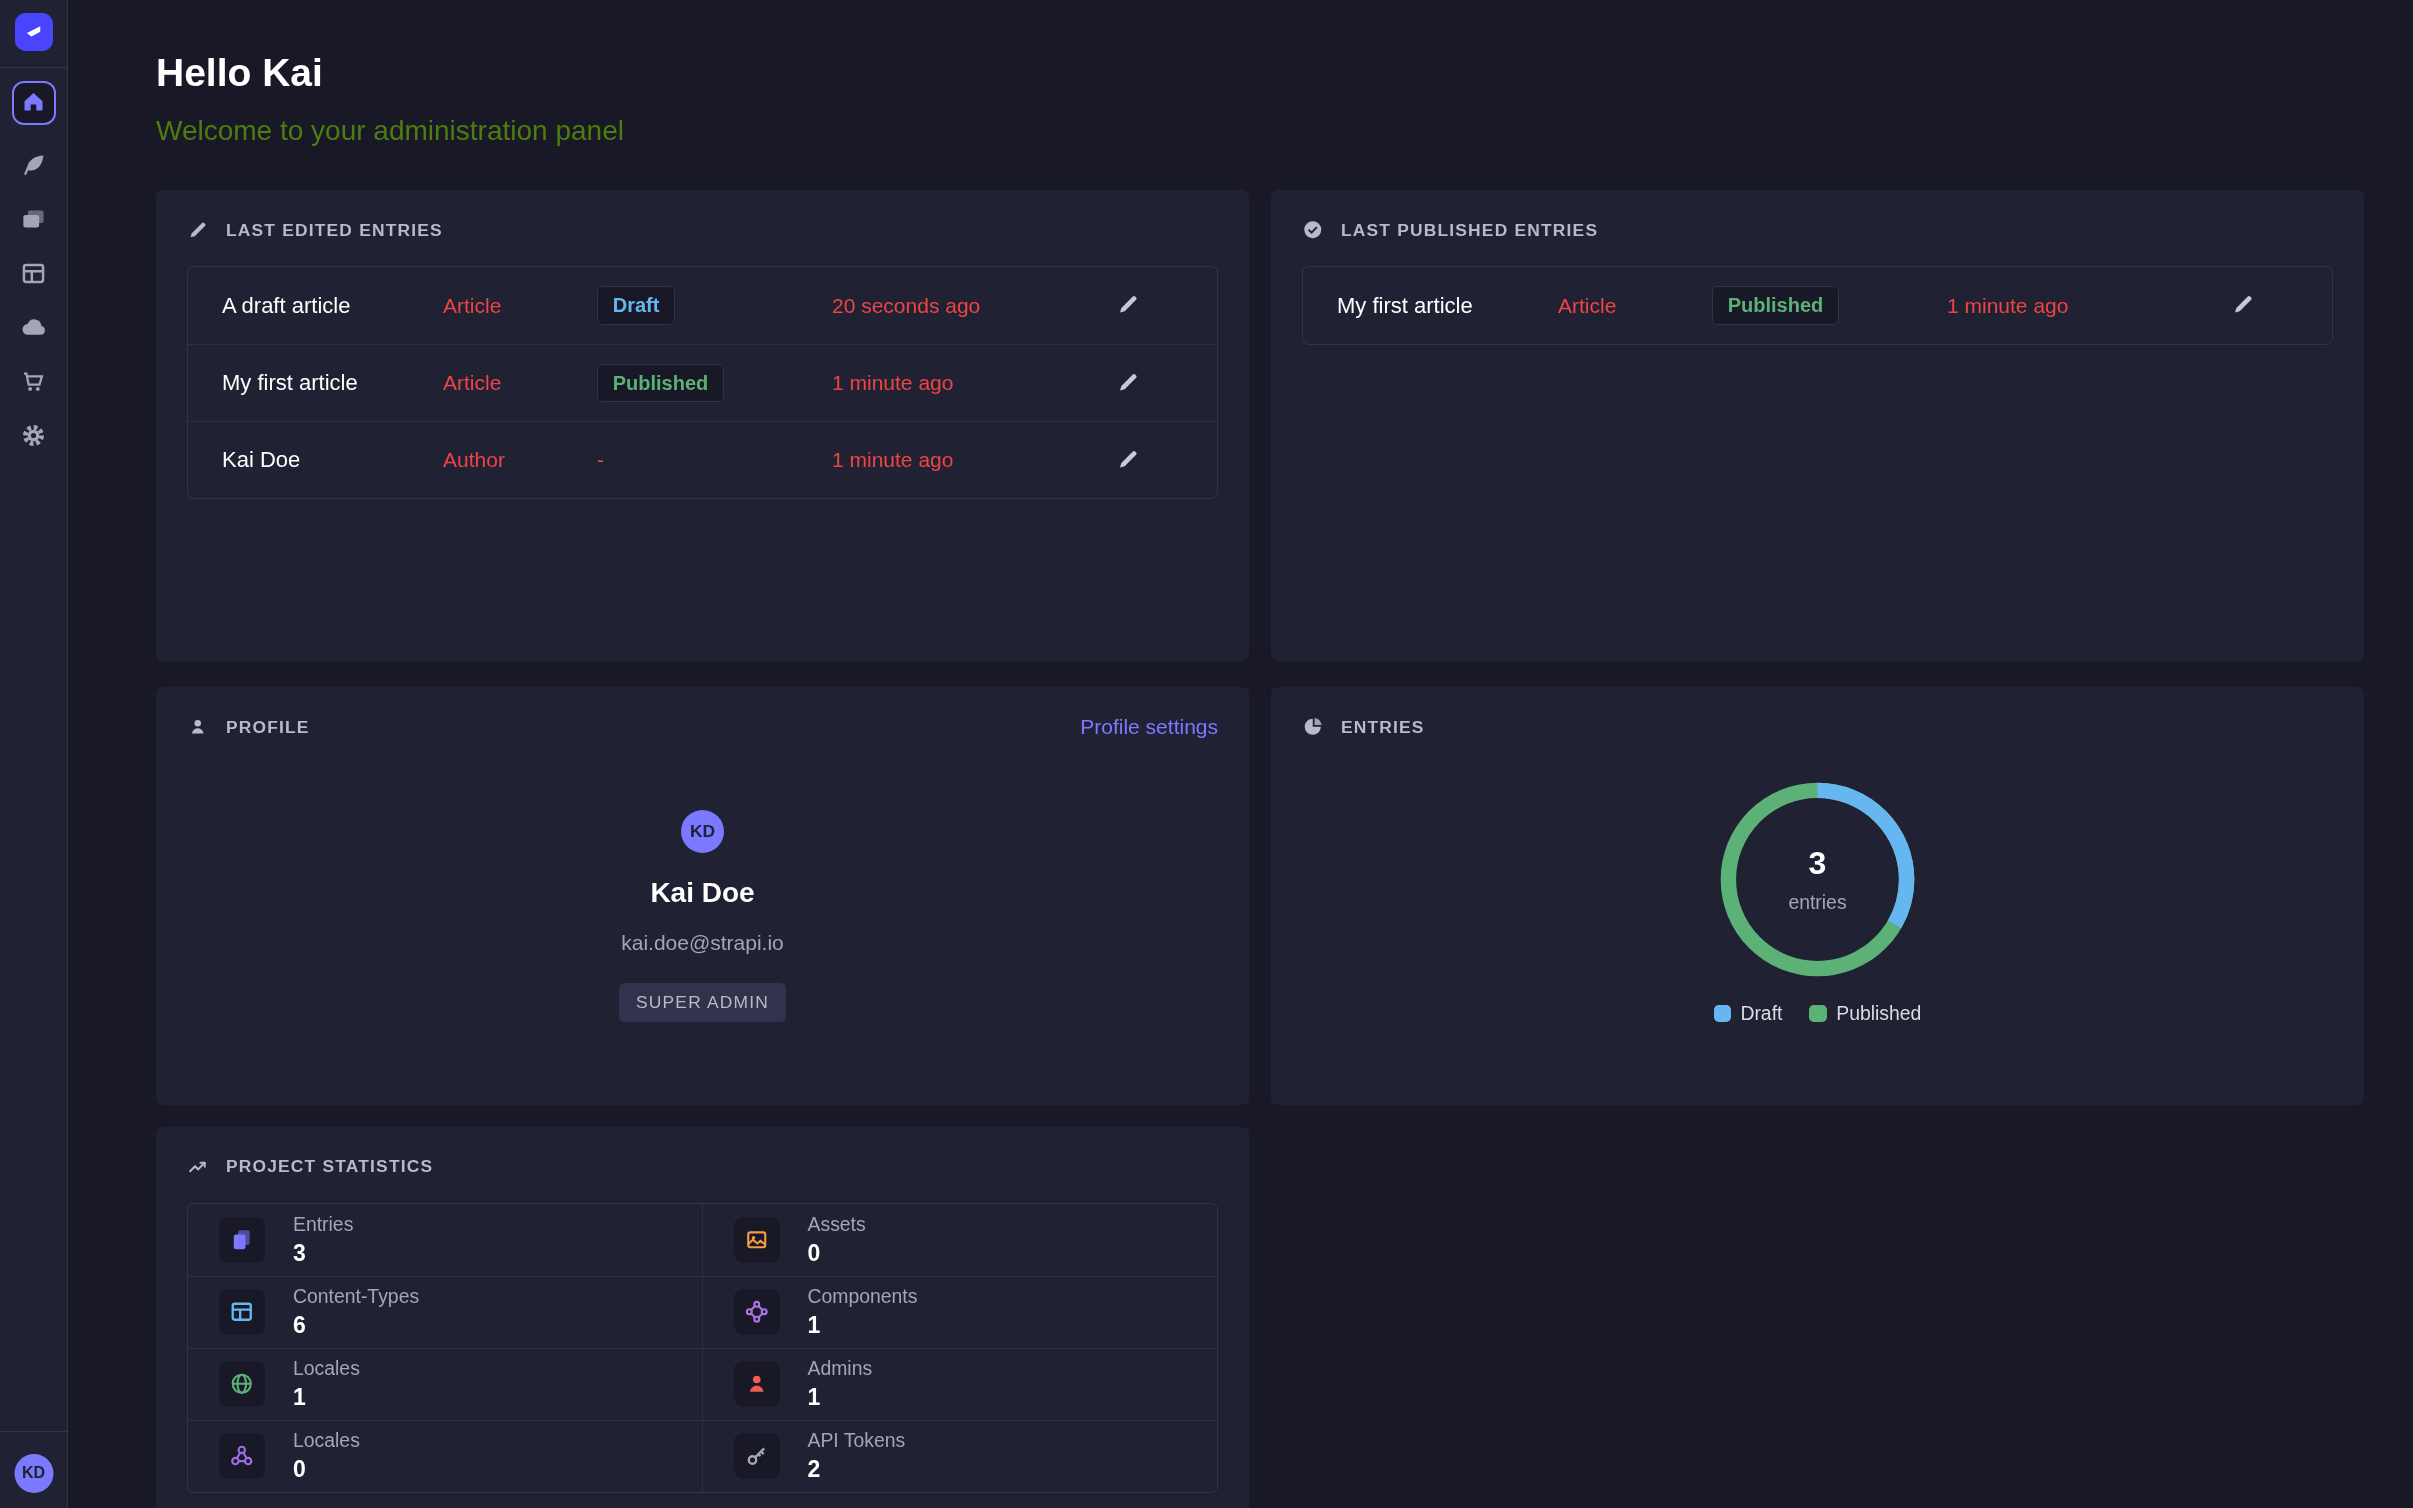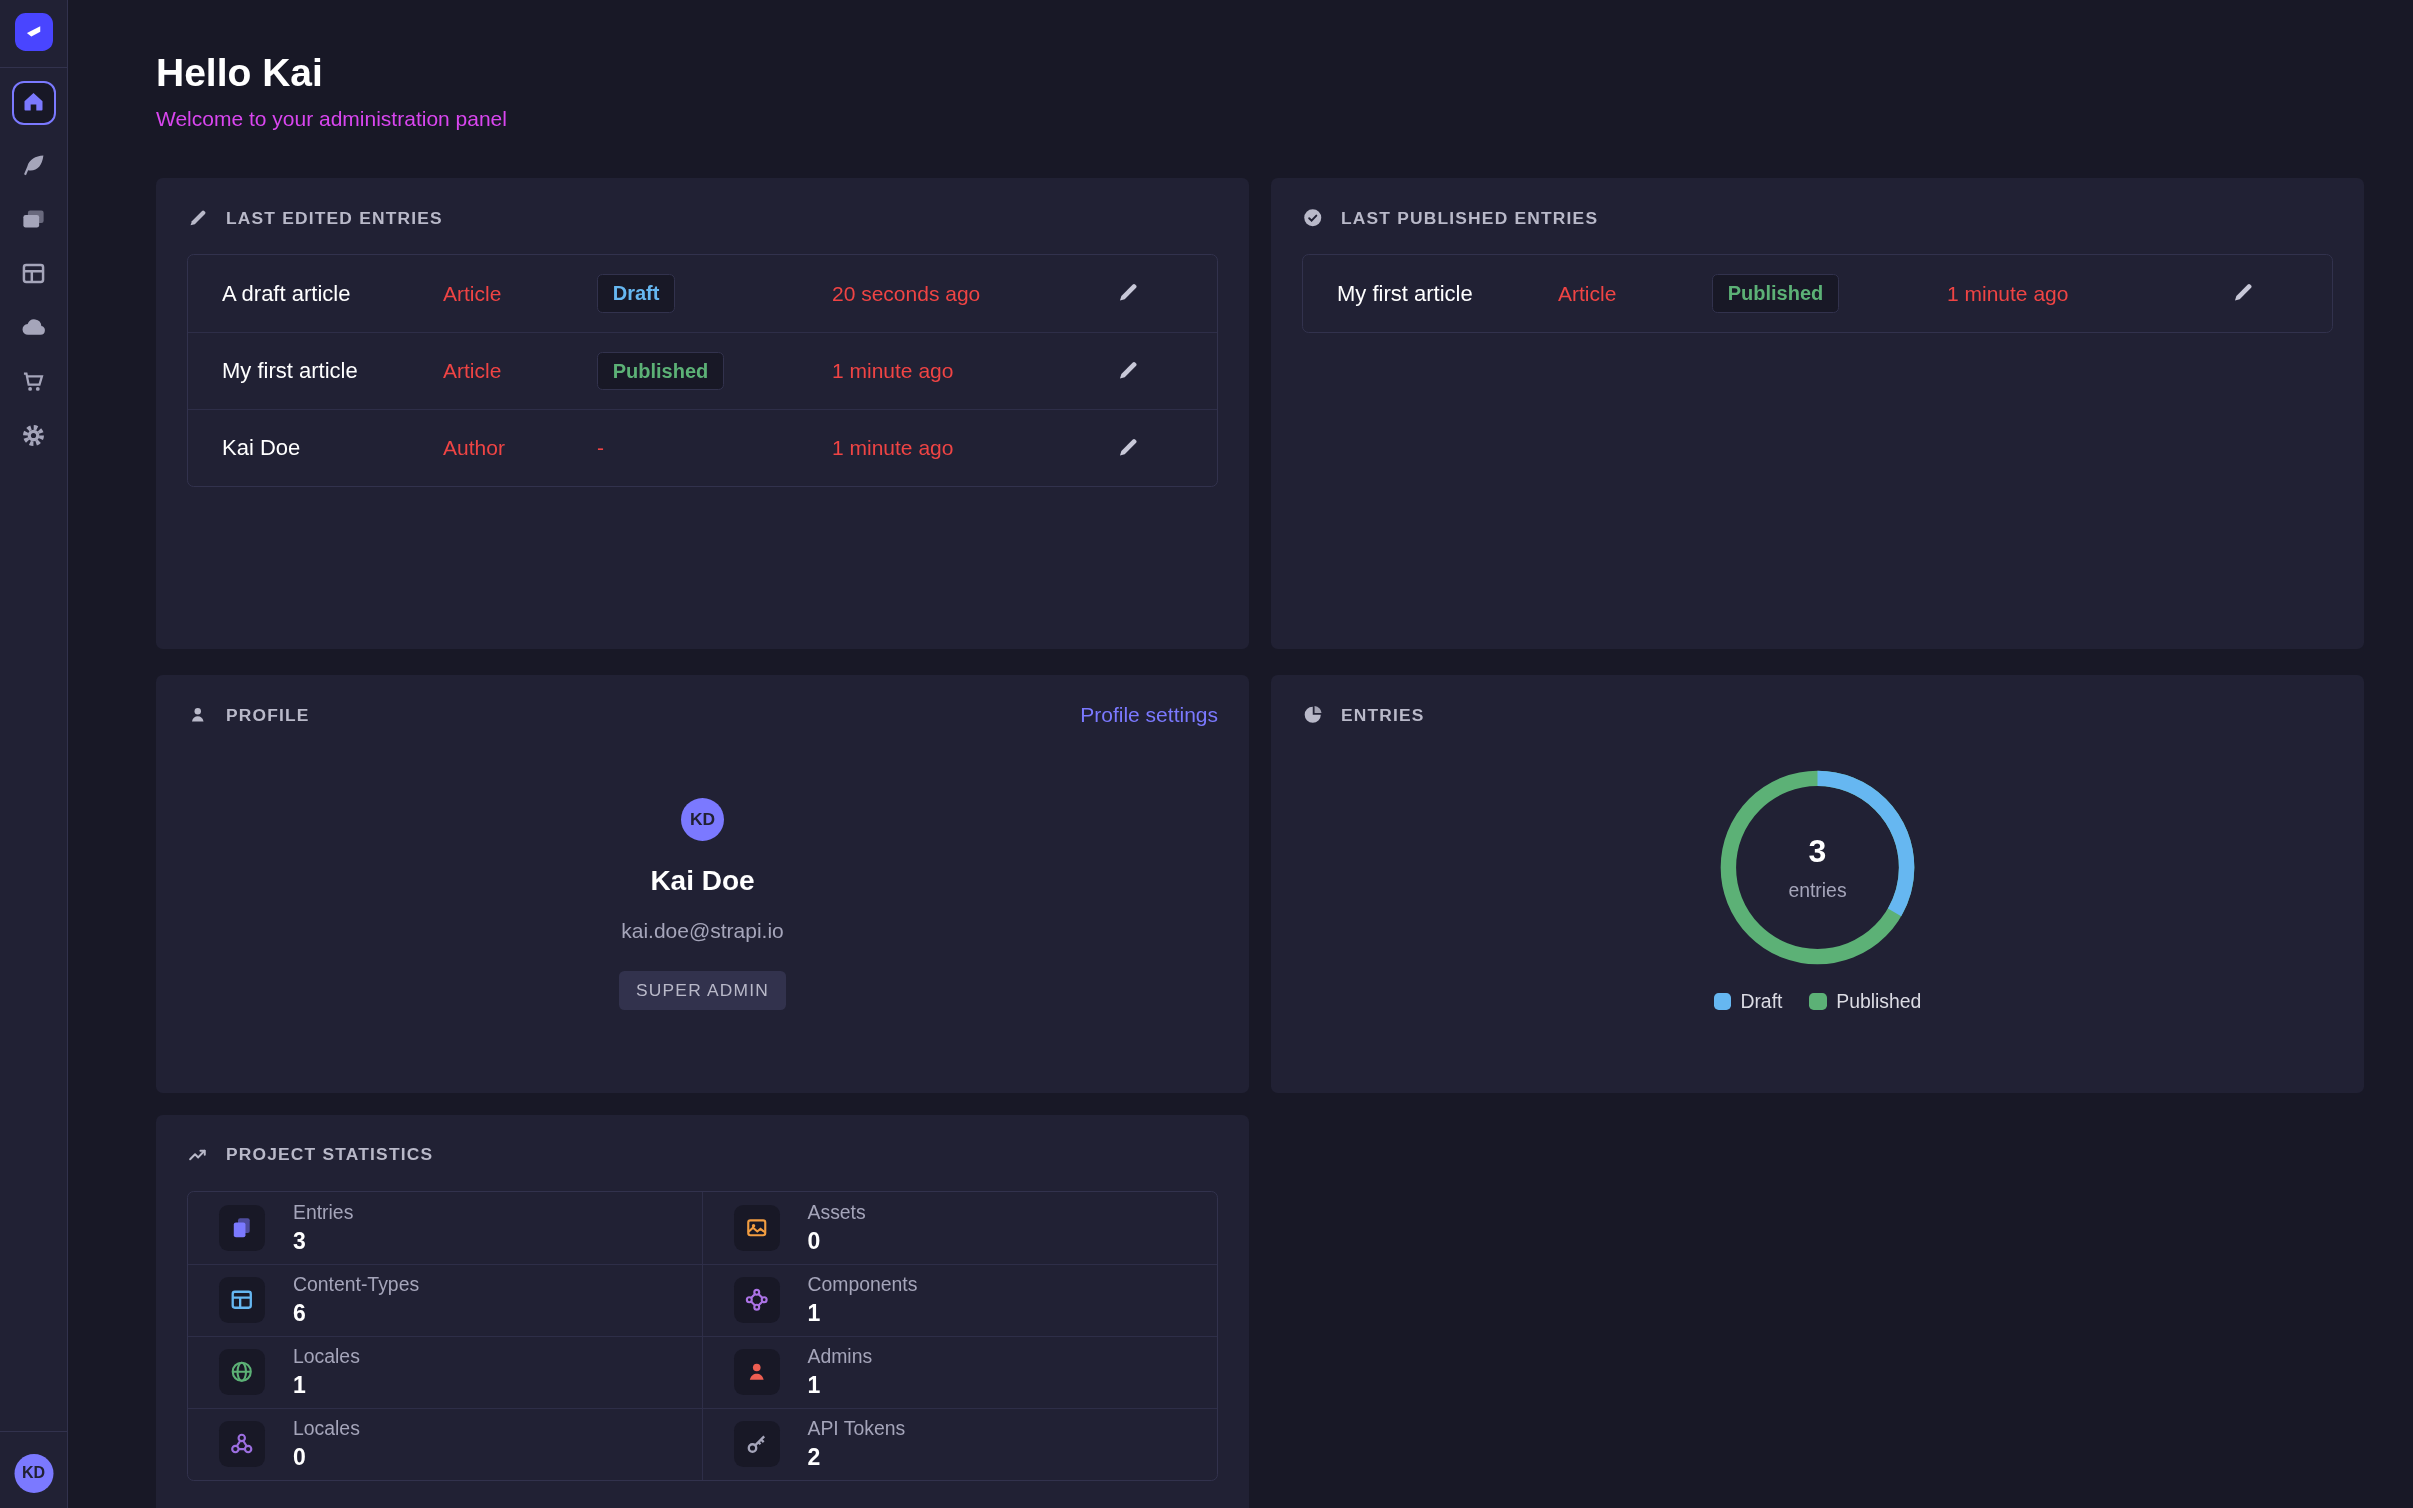--- a/index.html
+++ b/index.html
@@ -35,21 +35,21 @@
   .side-bottom-divider { position:absolute; bottom:76px; left:0; width:68px; height:0.7px; background:#32324d; }
   .side-avatar {
     position:absolute; bottom:15.4px; left:50%; transform:translateX(-50%);
     width:39px; height:39px; border-radius:50%; background:#7b79ff;
     color:#212134; font-weight:700; font-size:16px;
     display:flex; align-items:center; justify-content:center; cursor:pointer;
   }
   
   .main { flex:1; padding:51px 69px 0 88px; }
   .h1 { font-size:39px; font-weight:700; line-height:43px; color:#ffffff; }
-  .subtitle { margin-top:13px; font-size:21px; line-height:24px; color:#d946ef; }
+  .subtitle { margin-top:25px; font-size:28px; line-height:24px; color:#4d7c0f; }
   .cards-row { display:flex; gap:22px; }
   .r1 { margin-top:47px; }
   .r2 { margin-top:26px; }
   .r3 { margin-top:21.5px; }
   .card { width:1093px; background:#212134; border-radius:6.7px; padding:24px 31px 0 31px; position:relative; }
   .h-612 { height:471px; } .h-623 { height:418px; } .h-616 { height:413px; }
   .card-head { display:flex; align-items:center; gap:17.4px; height:32px; }
   .card-head-icon { width:21.5px; height:21.5px; color:#b9b9c9; flex:none; }
   .card-head-icon svg { width:21.5px; height:21.5px; }
   .card-title { font-size:17.4px; font-weight:700; letter-spacing:1.2px; color:#b9b9c9; text-transform:uppercase; }

